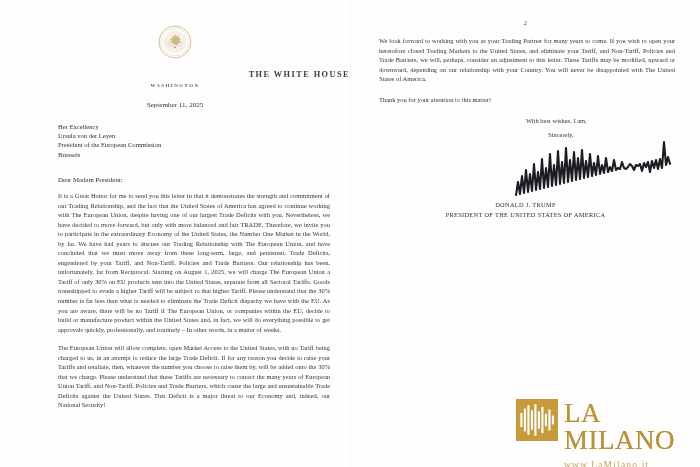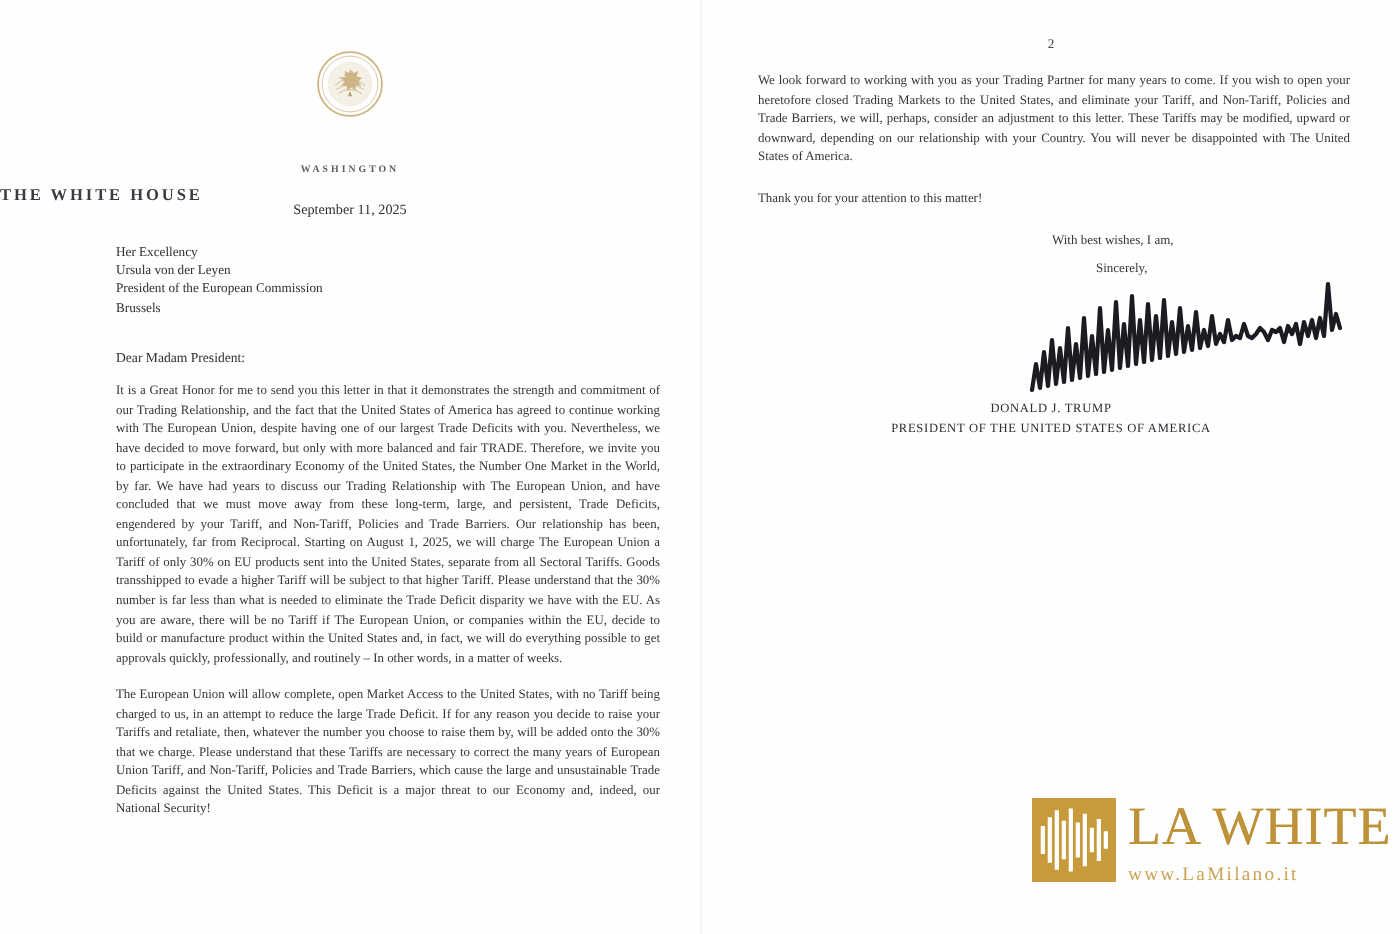--- a/index.html
+++ b/index.html
@@ -44,27 +44,26 @@
   }
   .seal {
     width: 34px; height: 34px;
     opacity: .82;
   }
 
   
   .lh-title {
     position: absolute;
     left: 0; right: 0; top: 70px;
-    text-align: left;
+    text-align: right;
     font-family: "Liberation Serif", "DejaVu Serif", serif;
     font-size: 8.3px;
     letter-spacing: 1.45px;
     color: #3b3b42;
     font-weight: 700;
-    margin-top: 23px;
   }
   .lh-sub {
     position: absolute;
     left: 0; right: 0; top: 83px;
     text-align: center;
     font-size: 4.9px;
     letter-spacing: 1.5px;
     color: #5a5a62;
     font-weight: 700;
   }
@@ -315,18 +314,18 @@
         <rect x="33" y="17" width="2.4" height="14"></rect>
         <rect x="37" y="12" width="2.4" height="24"></rect>
         <rect x="41" y="19" width="2.4" height="10"></rect>
       </g>
       <g fill="#c79b3c" opacity=".45">
         <rect x="0" y="0" width="48" height="5"></rect>
         <rect x="0" y="43" width="48" height="5"></rect>
       </g>
     </svg>
     <div class="wm-text">
-      <div class="wm-title">LA WHITE</div>
+      <div class="wm-title">LA MILANO</div>
       <div class="wm-sub">www.LaMilano.it</div>
     </div>
   </div>
 
 </div>
 
 </body></html>

